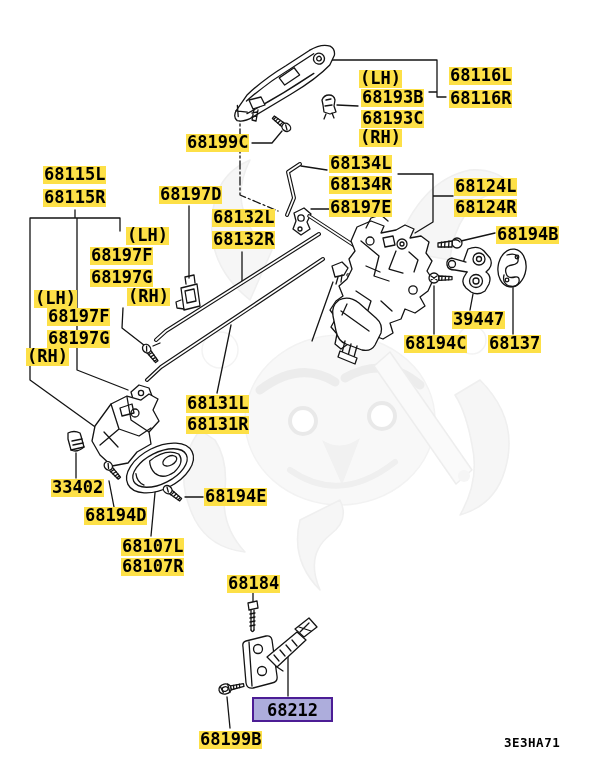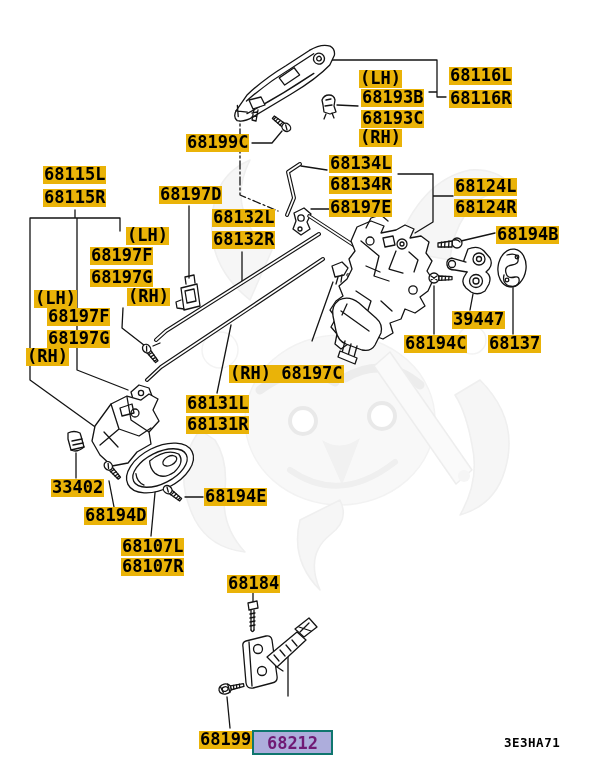--- a/index.html
+++ b/index.html
@@ -1,24 +1,24 @@
 <!DOCTYPE html>
 <html><head>
 <meta charset="utf-8">
 <style>
   html,body{margin:0;padding:0;background:#fff;}
   #canvas{position:relative;width:609px;height:768px;background:#fff;overflow:hidden;
           font-family:"DejaVu Sans Mono",monospace;}
   #art{position:absolute;left:0;top:0;z-index:1;}
   .lbl{position:absolute;z-index:3;font:bold 17px "DejaVu Sans Mono",monospace;
-       color:#000;line-height:1.05;white-space:pre;background:#eab308;padding:0 1px;}
+       color:#000;line-height:1.05;white-space:pre;background:#fde047;padding:0 1px;}
   .hl-box{position:absolute;z-index:3;left:252px;top:697px;width:81px;height:25px;
-          background:#adaddc;border:2px solid #0f766e;box-sizing:border-box;
+          background:#adaddc;border:2px solid #4c1d95;box-sizing:border-box;
           display:flex;align-items:center;justify-content:center;
-          font:bold 17px "DejaVu Sans Mono",monospace;color:#701a75;cursor:pointer;margin-top:33px;}
+          font:bold 17px "DejaVu Sans Mono",monospace;color:#000000;cursor:pointer;}
   .code{position:absolute;z-index:3;left:504px;top:735px;
         font:bold 12.5px "DejaVu Sans Mono",monospace;letter-spacing:.5px;color:#000;}
   svg *{vector-effect:non-scaling-stroke;}
 </style>
 </head>
 <body>
 
 <div id="canvas">
 
 <svg id="art" width="609" height="768" viewBox="0 0 609 768" fill="none" stroke="#141414" stroke-width="1.3" stroke-linecap="round" stroke-linejoin="round">
@@ -270,21 +270,20 @@
 <div class="lbl" style="left:90px;top:269px">68197G</div>
 <div class="lbl" style="left:127px;top:288px">(RH)</div>
 <div class="lbl" style="left:34px;top:290px">(LH)</div>
 <div class="lbl" style="left:47px;top:308px">68197F</div>
 <div class="lbl" style="left:47px;top:330px">68197G</div>
 <div class="lbl" style="left:26px;top:348px">(RH)</div>
 <div class="lbl" style="left:496px;top:226px">68194B</div>
 <div class="lbl" style="left:452px;top:311px">39447</div>
 <div class="lbl" style="left:404px;top:335px">68194C</div>
 <div class="lbl" style="left:488px;top:335px">68137</div>
-<div class="lbl" style="left:229px;top:365px">(RH) 68197C</div>
 <div class="lbl" style="left:186px;top:395px">68131L</div>
 <div class="lbl" style="left:186px;top:416px">68131R</div>
 <div class="lbl" style="left:51px;top:479px">33402</div>
 <div class="lbl" style="left:84px;top:507px">68194D</div>
 <div class="lbl" style="left:204px;top:488px">68194E</div>
 <div class="lbl" style="left:121px;top:538px">68107L</div>
 <div class="lbl" style="left:121px;top:558px">68107R</div>
 <div class="lbl" style="left:227px;top:575px">68184</div>
 <div class="lbl" style="left:199px;top:731px">68199B</div>
 

